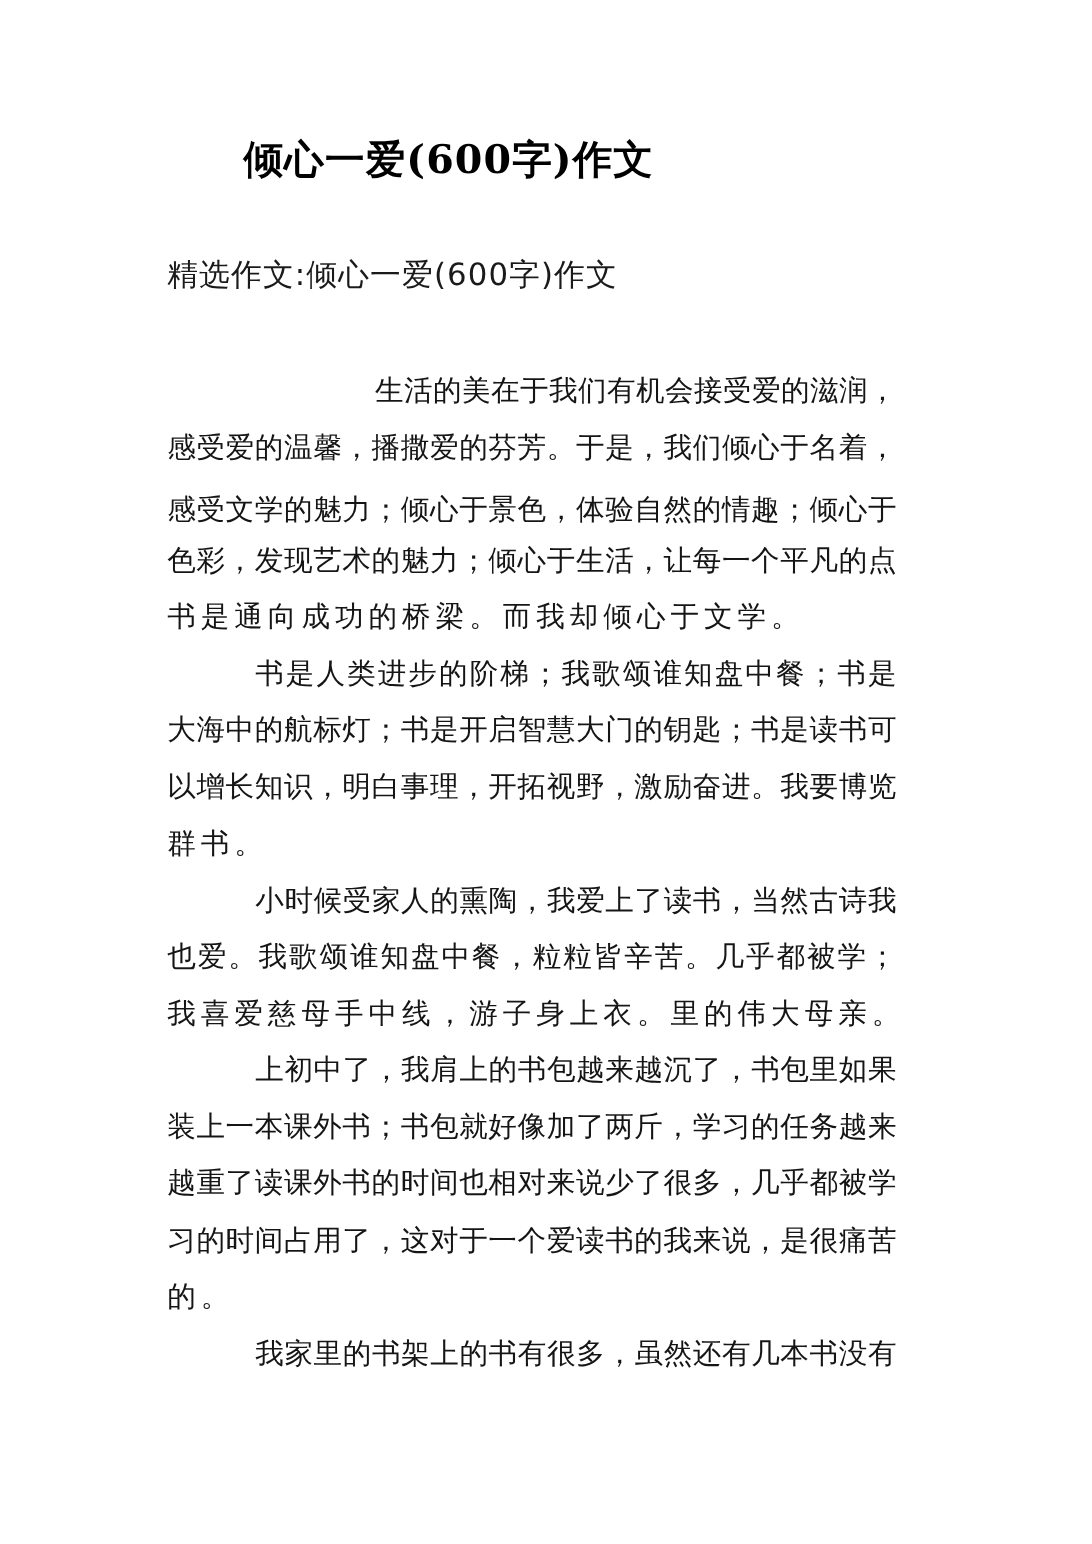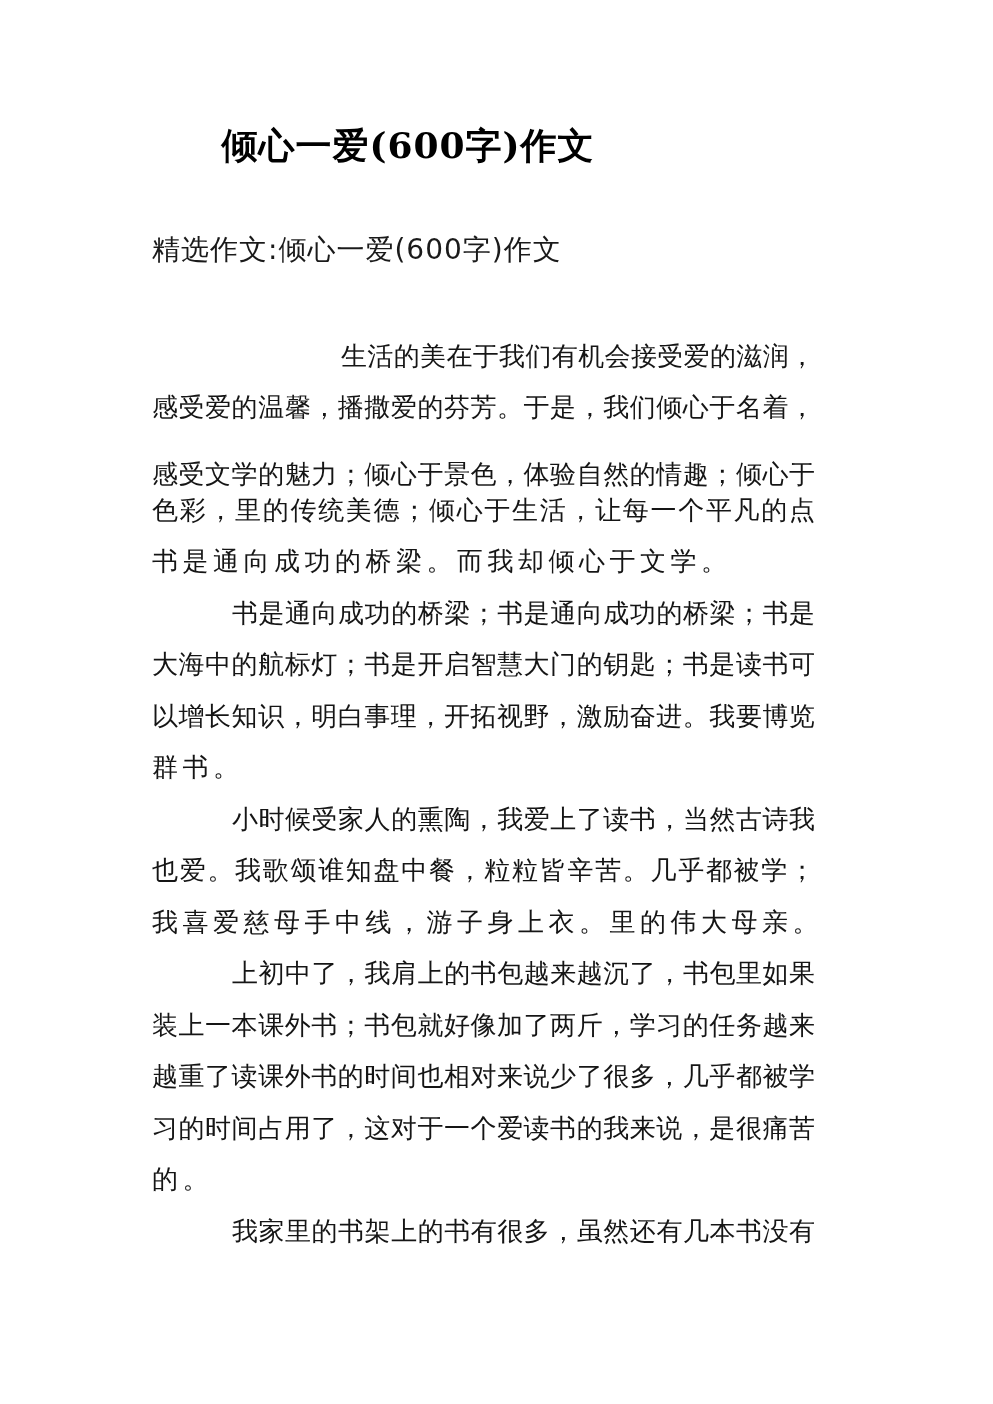--- a/index.html
+++ b/index.html
@@ -71,25 +71,25 @@
 <body>
 
 <div class="page">
   <div class="title">倾心一爱(600字)作文</div>
   <div class="subtitle">精选作文:倾心一爱(600字)作文</div>
 
   <div class="body-lines">
 
     <div class="line indent-big" style="top:0px">生活的美在于我们有机会接受爱的滋润，</div>
     <div class="line" style="top:51px">感受爱的温馨，播撒爱的芬芳。于是，我们倾心于名着，</div>
-    <div class="line" style="top:118px">感受文学的魅力；倾心于景色，体验自然的情趣；倾心于</div>
-    <div class="line" style="top:154px">色彩，里的传统美德；倾心于生活，让每一个平凡的点</div>
+    <div class="line" style="top:108px">感受文学的魅力；倾心于景色，体验自然的情趣；倾心于</div>
+    <div class="line" style="top:154px">色彩，发现艺术的魅力；倾心于生活，让每一个平凡的点</div>
     <div class="line last" style="top:205px">书是通向成功的桥梁。而我却倾心于文学。</div>
 
-    <div class="line indent" style="top:257px">书是通向成功的桥梁；书是通向成功的桥梁；书是</div>
+    <div class="line indent" style="top:257px">书是人类进步的阶梯；我歌颂谁知盘中餐；书是</div>
     <div class="line" style="top:308px">大海中的航标灯；书是开启智慧大门的钥匙；书是读书可</div>
     <div class="line" style="top:360px">以增长知识，明白事理，开拓视野，激励奋进。我要博览</div>
     <div class="line last" style="top:411px">群书。</div>
 
     <div class="line indent" style="top:463px">小时候受家人的熏陶，我爱上了读书，当然古诗我</div>
     <div class="line" style="top:514px">也爱。我歌颂谁知盘中餐，粒粒皆辛苦。几乎都被学；</div>
     <div class="line last" style="top:566px">我喜爱慈母手中线，游子身上衣。里的伟大母亲。</div>
 
     <div class="line indent" style="top:617px">上初中了，我肩上的书包越来越沉了，书包里如果</div>
     <div class="line" style="top:669px">装上一本课外书；书包就好像加了两斤，学习的任务越来</div>

